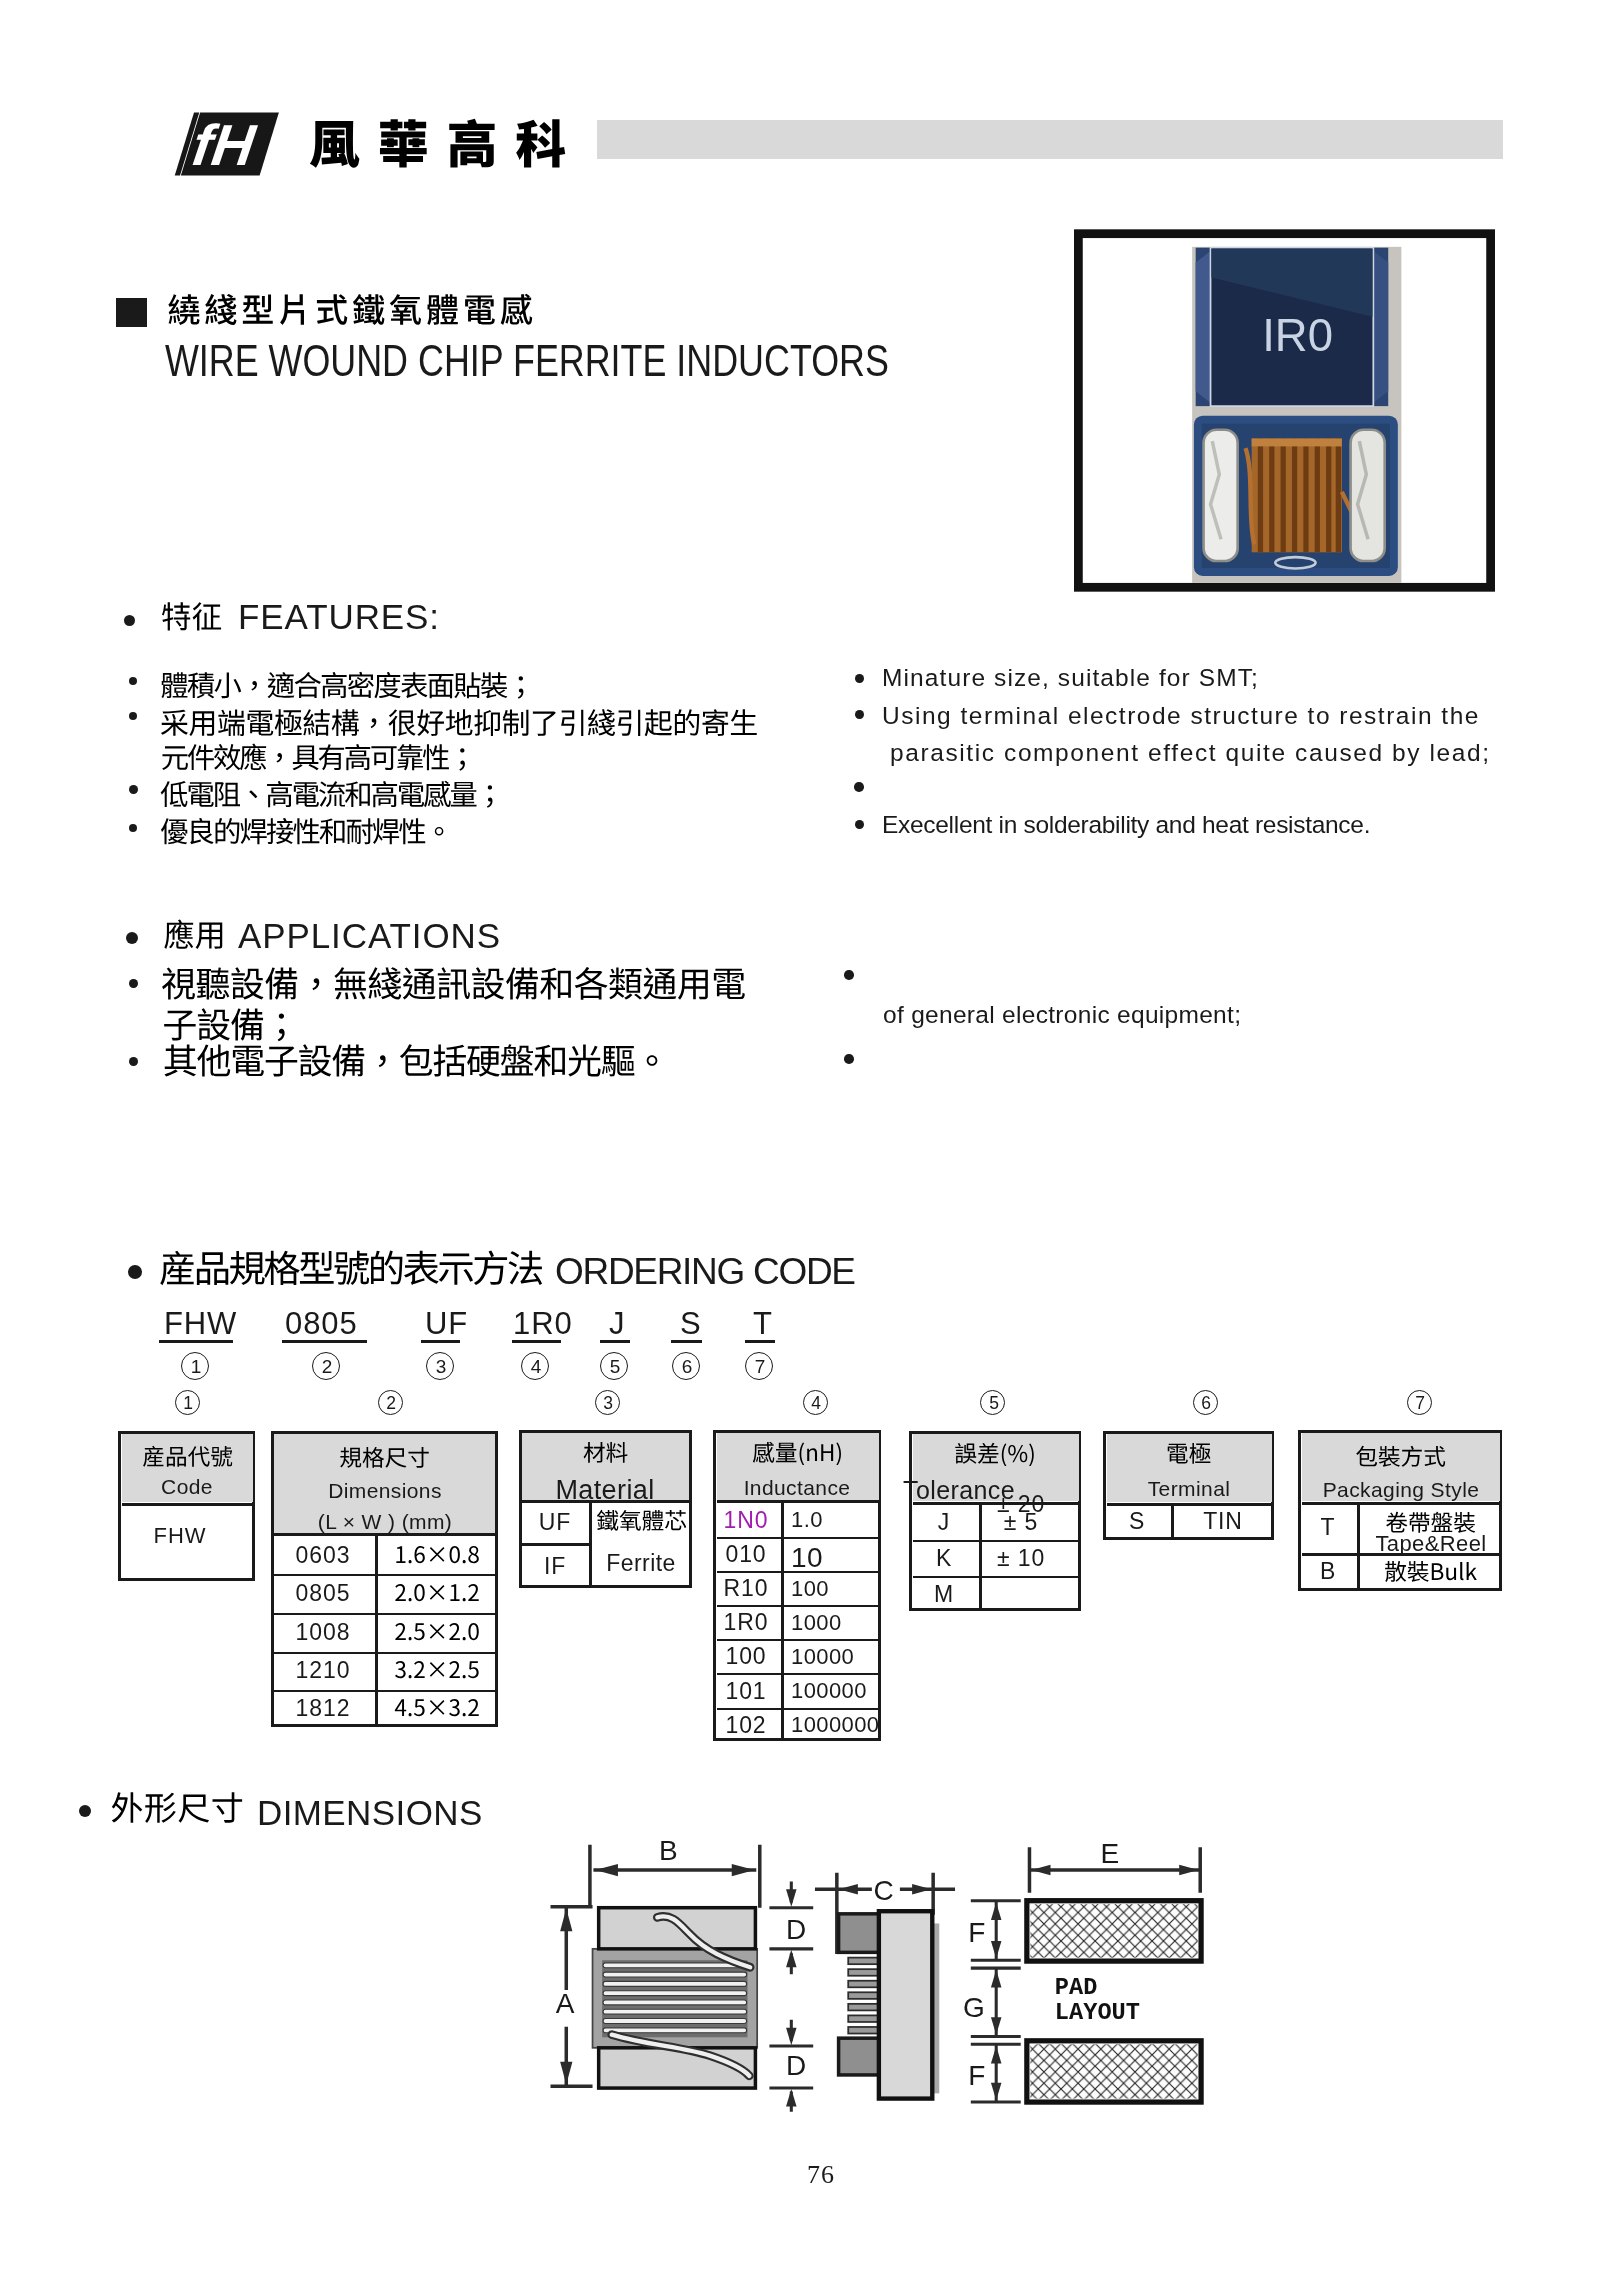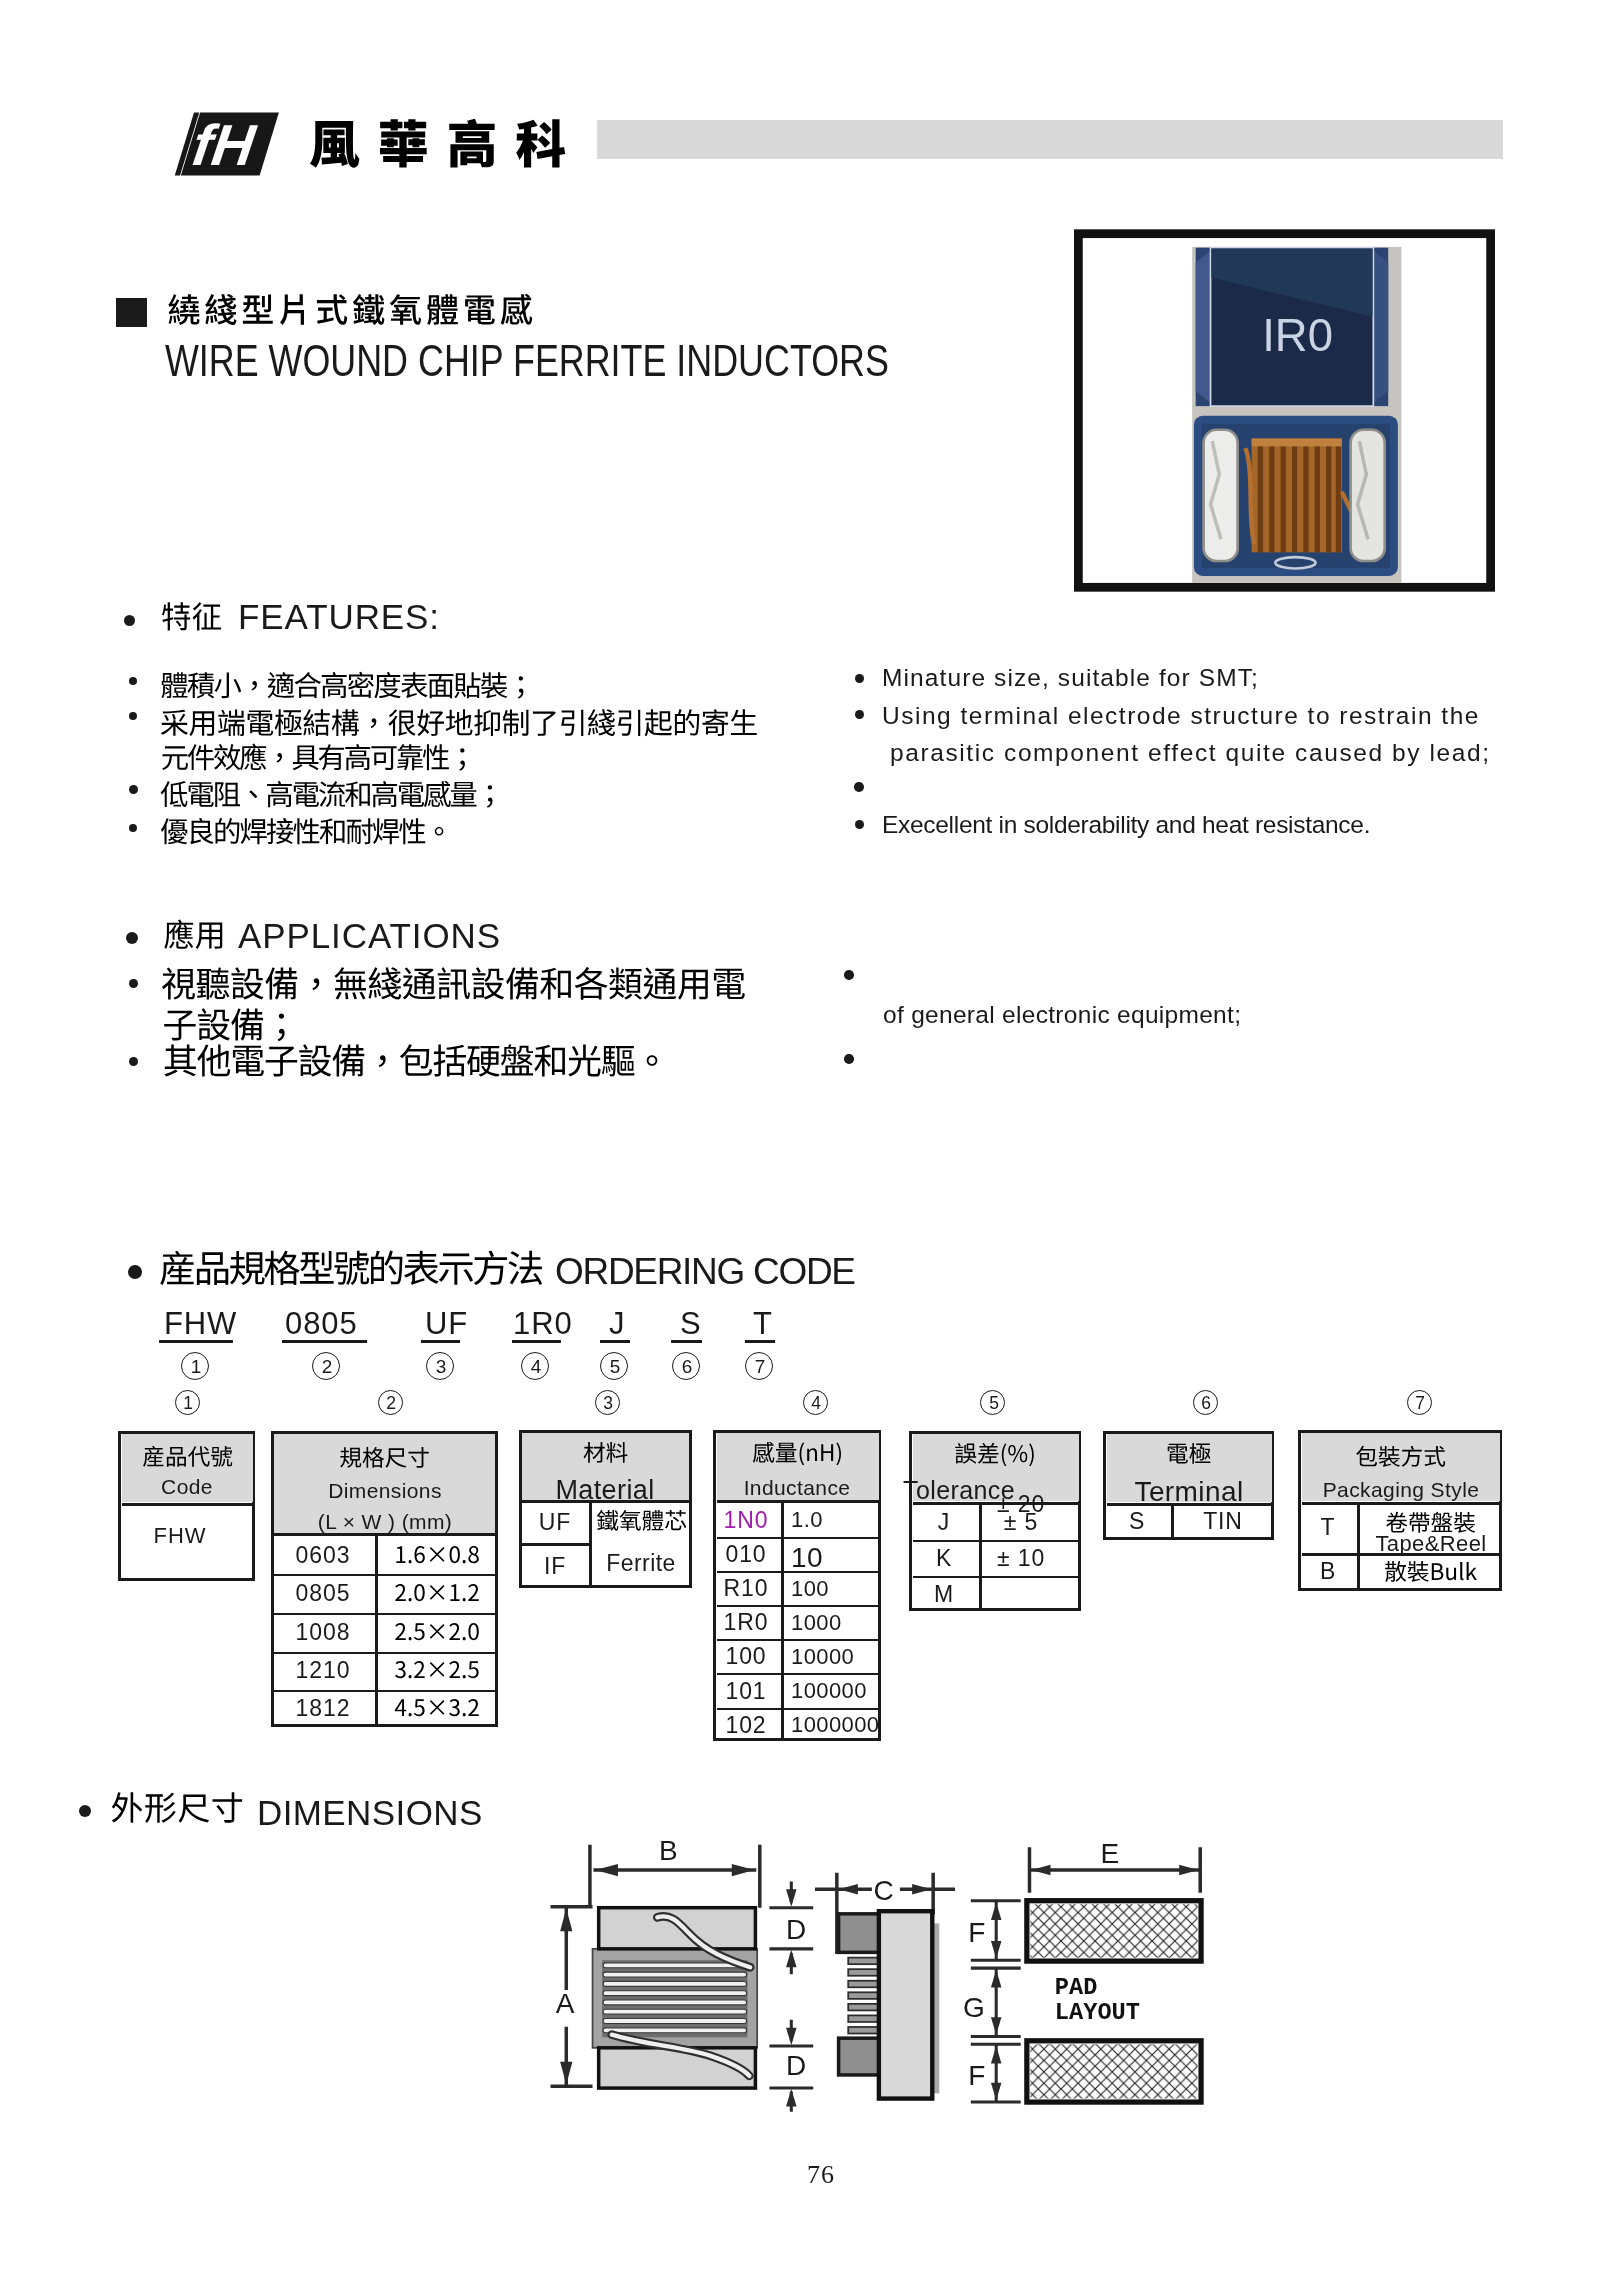--- a/index.html
+++ b/index.html
@@ -574,21 +574,21 @@
 
 <div style="position:absolute;left:1107px;top:1503px;width:165px;height:2.6px;background:#1a1a1a"></div>
 
 <svg style="position:absolute;left:1166px;top:1442px" width="47" height="24" viewBox="0 0 2077 1060">
       <g transform="translate(0,880) scale(1,-1)">
         <use href="#gR96fb" x="0"></use>
         <use href="#gR6975" x="1000"></use>
       </g>
     </svg>
 
-<div style="position:absolute;left:1189px;top:1478px;font-family:'Liberation Sans', sans-serif;font-size:28px;line-height:1;white-space:nowrap;letter-spacing:0.4px;transform:translateX(-50%);color:#1a1a1a">Terminal</div>
+<div style="position:absolute;left:1189px;top:1478px;font-family:'Liberation Sans', sans-serif;font-size:21px;line-height:1;white-space:nowrap;letter-spacing:0.4px;transform:translateX(-50%);color:#1a1a1a">Terminal</div>
 
 <div style="position:absolute;left:1171px;top:1505px;width:2.6px;height:32px;background:#1a1a1a"></div>
 
 <div style="position:absolute;left:1137px;top:1510px;font-family:'Liberation Sans', sans-serif;font-size:23px;line-height:1;white-space:nowrap;letter-spacing:0.9px;transform:translateX(-50%);color:#1a1a1a">S</div>
 
 <div style="position:absolute;left:1223px;top:1510px;font-family:'Liberation Sans', sans-serif;font-size:23px;line-height:1;white-space:nowrap;letter-spacing:0.9px;transform:translateX(-50%);color:#1a1a1a">TIN</div>
 
 <div style="position:absolute;left:1298px;top:1430px;width:198px;height:155px;border:3.5px solid #1a1a1a;"></div>
 
 <div style="position:absolute;left:1302px;top:1433px;width:198px;height:68px;background:#d9d9d9"></div>

